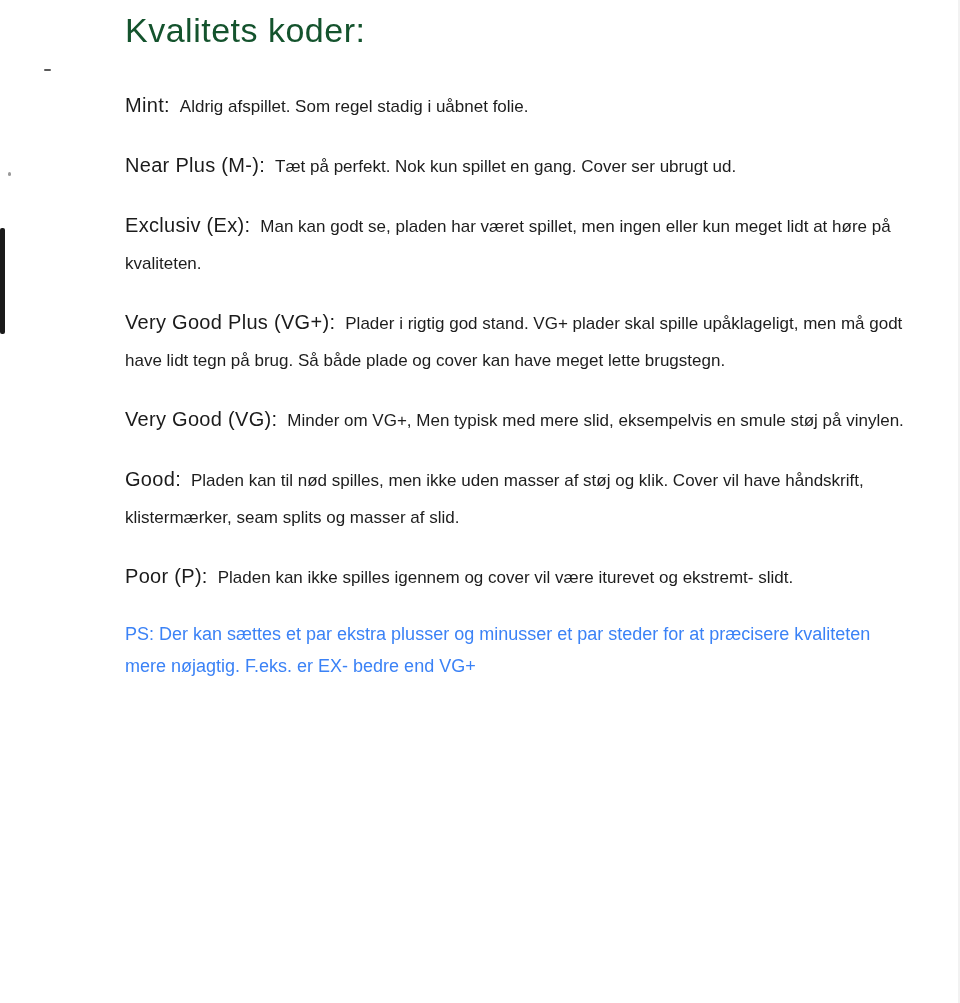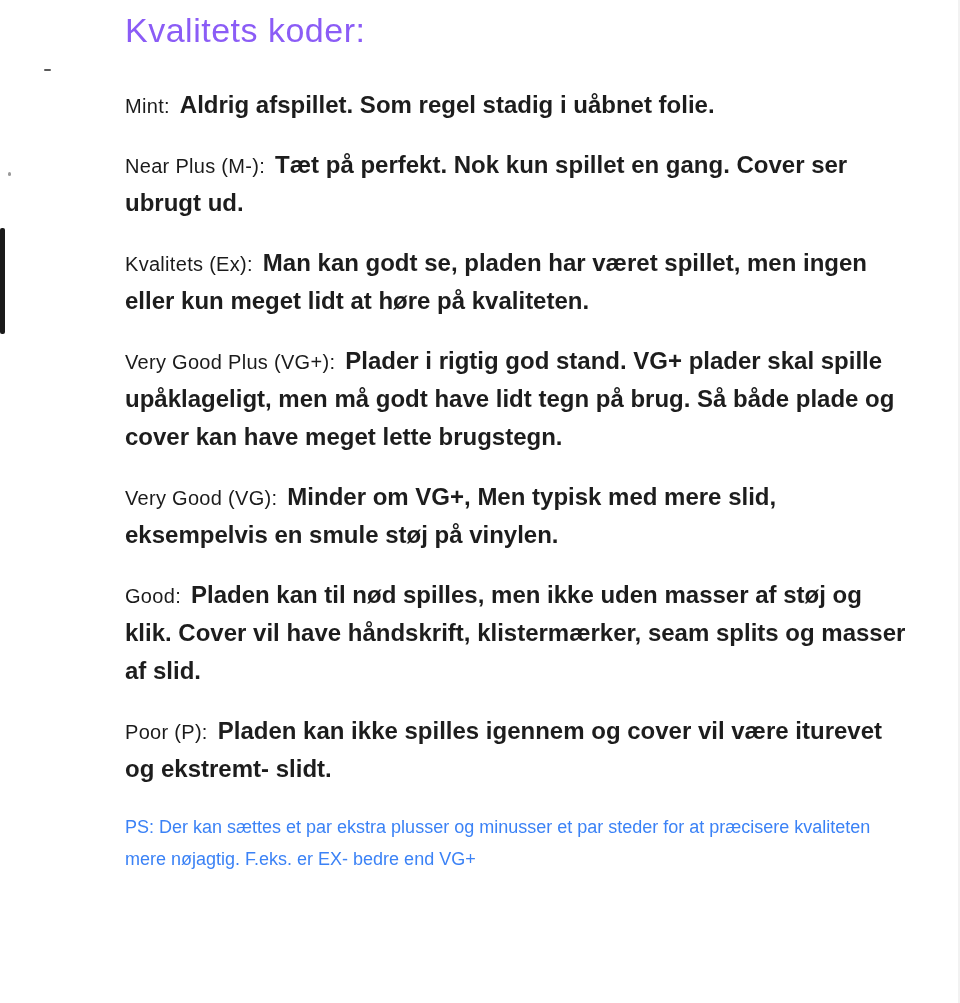--- a/index.html
+++ b/index.html
@@ -17,42 +17,41 @@
   }
   .page {
     position: absolute;
     left: 125px;
     top: 10px;
     width: 790px;
   }
   .doc-title {
     font-size: 34px;
     font-weight: 400;
-    color: #8b5cf6;
+    color: #14532d;
     letter-spacing: 0.5px;
     margin: 0 0 36px 0;
     line-height: 1.2;
   }
   .entry {
     margin: 0 0 22px 0;
     line-height: 36px;
     font-size: 18px;
     color: #1d1d1d;
   }
   .term {
     font-size: 20px;
     font-weight: 400;
     color: #1b1b1b;
     letter-spacing: 0.3px;
     margin-right: 10px;
     vertical-align: baseline;
   }
   .desc {
-    font-size: 24px;
-    font-weight: bold;
+    font-size: 17px;
   }
   .ps {
     margin: 4px 0 0 0;
     font-size: 18px;
     line-height: 32px;
     color: #3b82f6;
   }
   
   .artifact {
     position: absolute;
@@ -103,21 +102,21 @@
 
   <p class="entry">
     <span class="term">Mint:</span><span class="desc">Aldrig afspillet. Som regel stadig i uåbnet folie.</span>
   </p>
 
   <p class="entry">
     <span class="term">Near Plus (M-):</span><span class="desc">Tæt på perfekt. Nok kun spillet en gang. Cover ser ubrugt ud.</span>
   </p>
 
   <p class="entry">
-    <span class="term">Kvalitets (Ex):</span><span class="desc">Man kan godt se, pladen har været spillet, men ingen eller kun meget lidt at høre på kvaliteten.</span>
+    <span class="term">Exclusiv (Ex):</span><span class="desc">Man kan godt se, pladen har været spillet, men ingen eller kun meget lidt at høre på kvaliteten.</span>
   </p>
 
   <p class="entry">
     <span class="term">Very Good Plus (VG+):</span><span class="desc">Plader i rigtig god stand. VG+ plader skal spille upåklageligt, men må godt have lidt tegn på brug. Så både plade og cover kan have meget lette brugstegn.</span>
   </p>
 
   <p class="entry">
     <span class="term">Very Good (VG):</span><span class="desc">Minder om VG+, Men typisk med mere slid, eksempelvis en smule støj på vinylen.</span>
   </p>
 

